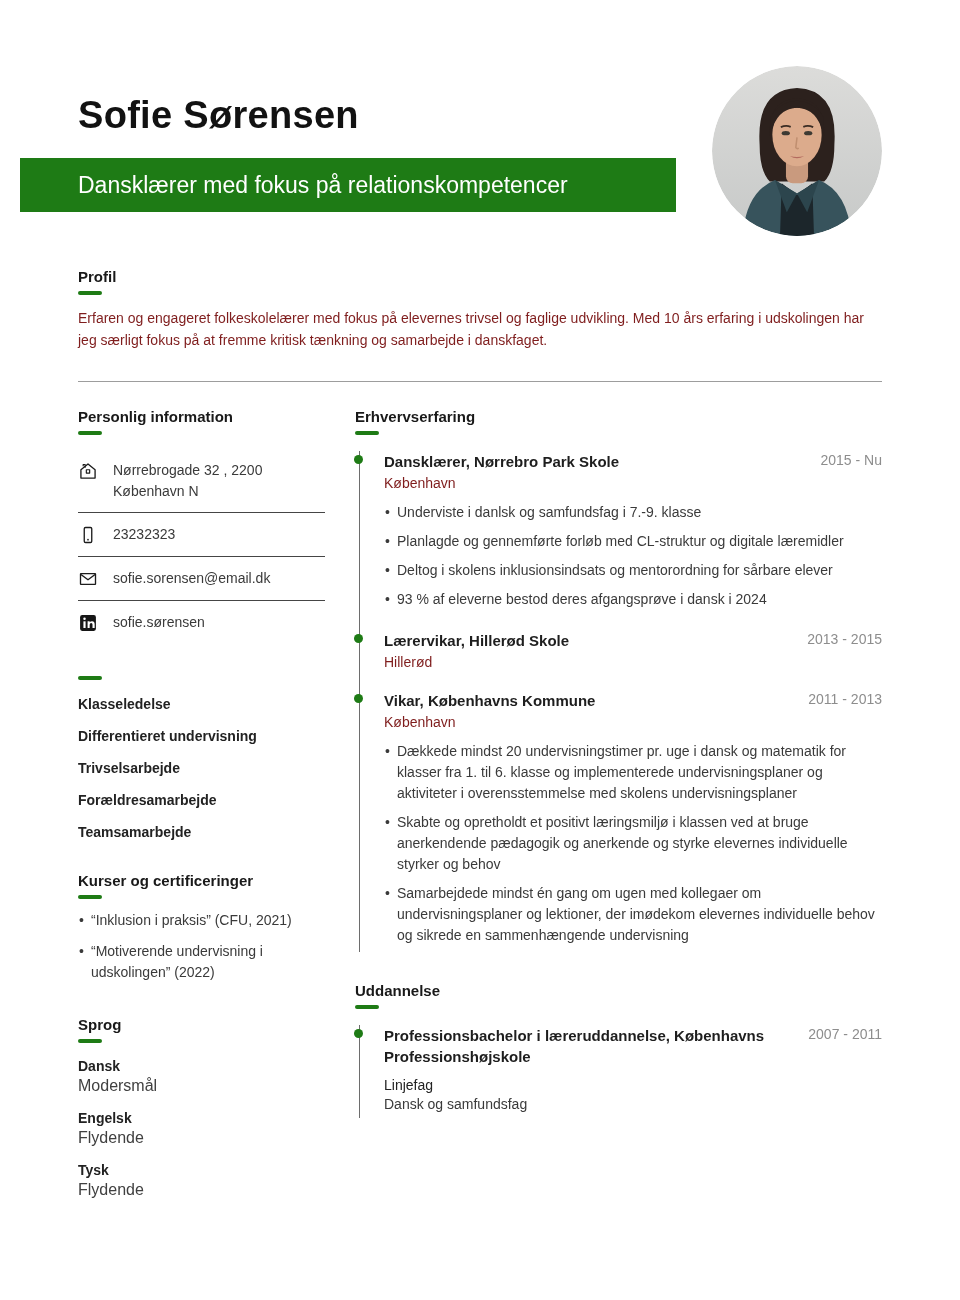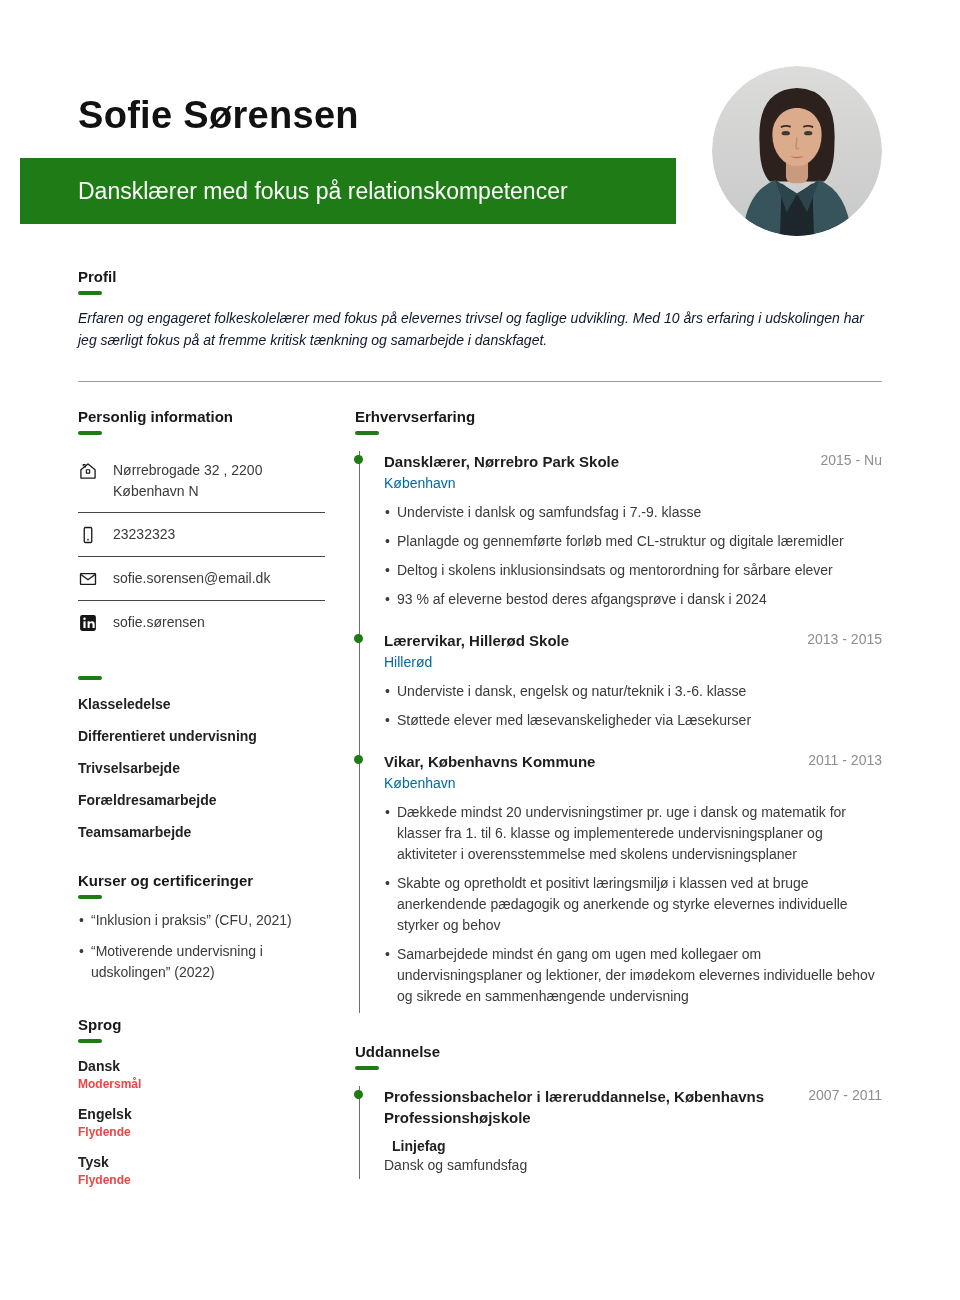--- a/index.html
+++ b/index.html
@@ -11,37 +11,37 @@
   }
   .page { position: relative; width: 960px; min-height: 1300px; background: #fff; }
 
   
   .header { position: relative; height: 262px; }
   .name {
     position: absolute; left: 78px; top: 94px; margin: 0;
     font-size: 38px; font-weight: 800; color: #121212; letter-spacing: 0.3px;
   }
   .banner {
-    position: absolute; left: 20px; top: 158px; width: 656px; height: 66px;
+    position: absolute; left: 20px; top: 158px; width: 656px; height: 54px;
     background: #1e7b15; display: flex; align-items: center;
     padding-left: 58px; color: #ffffff; font-size: 23px; font-weight: 400;
   }
   .avatar {
     position: absolute; left: 712px; top: 66px; width: 170px; height: 170px;
     border-radius: 50%; overflow: hidden;
   }
   .avatar svg { display: block; width: 100%; height: 100%; }
 
   
   .sec-head { font-size: 15px; font-weight: 700; color: #191919; margin: 0; }
   .sec-underline { width: 24px; height: 4px; background: #1e7b15; border-radius: 2px; margin-top: 6px; }
 
   
   .profil { margin: 6px 78px 0 78px; }
-  .profil-text { margin: 13px 0 0 0; font-size: 14px; line-height: 1.55; color: #0f172a; max-width: 806px; font-style: italic; }
+  .profil-text { margin: 13px 0 0 0; font-size: 14px; line-height: 1.55; color: #7f1d1d; max-width: 806px; }
   .divider { border: none; border-top: 1.5px solid #9d9d9d; margin: 30px 78px 0 78px; }
 
   
   .columns { display: flex; gap: 30px; margin: 26px 78px 0 78px; justify-content: space-between; }
   .left-col { flex: 0 0 247px; width: 247px; }
   .right-col { flex: 1; min-width: 0; }
 
   
   .pi-list { margin-top: 14px; }
   .pi-item {
@@ -62,44 +62,44 @@
   .course-item {
     position: relative; font-size: 14px; line-height: 1.45; color: #3a3a3a;
     margin-top: 11px; padding-left: 13px;
   }
   .course-item::before { content: "\2022"; position: absolute; left: 1px; color: #3a3a3a; }
 
   
   .langs { margin-top: 34px; }
   .lang-item { margin-top: 15px; }
   .lang-name { font-size: 14px; font-weight: 700; color: #222222; }
-  .lang-level { font-size: 12px; color: #ef4444; margin-top: 3px; font-weight: bold; }
+  .lang-level { font-size: 16px; color: #404040; margin-top: 3px; }
 
   
   .timeline { position: relative; margin-top: 16px; margin-left: 4px; border-left: 1.5px solid #6d6d6d; }
   .tl-entry { position: relative; padding-left: 24px; padding-bottom: 20px; }
   .tl-entry:last-child { padding-bottom: 6px; }
   .tl-dot {
     position: absolute; left: -5.6px; top: 4px; width: 9px; height: 9px;
     border-radius: 50%; background: #1e7b15;
   }
   .job-head { display: flex; justify-content: space-between; align-items: flex-start; }
   .job-title { font-size: 15px; font-weight: 700; color: #1e1e1e; line-height: 1.4; max-width: 420px; }
   .job-period { font-size: 14px; color: #8d8d8d; white-space: nowrap; padding-top: 1px; }
-  .job-location { font-size: 14px; color: #0369a1; margin-top: 3px; }
+  .job-location { font-size: 14px; color: #7f1d1d; margin-top: 3px; }
   .bullets { margin-top: 11px; }
   .bullet {
     position: relative; font-size: 14px; line-height: 1.5; color: #3a3a3a;
     padding-left: 13px; margin-top: 8px;
   }
   .bullet::before { content: "\2022"; position: absolute; left: 1px; color: #3a3a3a; }
 
   
   .edu-section { margin-top: 30px; }
-  .edu-sub { font-size: 14px; font-weight: 700; color: #222222; margin-top: 10px; margin-left: 8px; }
+  .edu-sub { font-size: 14px; font-weight: 400; color: #222222; margin-top: 10px; }
   .edu-detail { font-size: 14px; color: #3a3a3a; margin-top: 3px; }
 </style>
 </head>
 <body>
 
 <div class="page">
 
   <div class="header">
     <h1 class="name">Sofie Sørensen</h1>
     <div class="banner">
@@ -270,24 +270,20 @@
             </div>
           </article>
 
           <article class="tl-entry">
             <span class="tl-dot"></span>
             <div class="job-head">
               <div class="job-title">Lærervikar, Hillerød Skole</div>
               <div class="job-period">2013 - 2015</div>
             </div>
             <div class="job-location">Hillerød</div>
-            <div class="bullets">
-              <div class="bullet">Underviste i dansk, engelsk og natur/teknik i 3.-6. klasse</div>
-              <div class="bullet">Støttede elever med læsevanskeligheder via Læsekurser</div>
-            </div>
           </article>
 
           <article class="tl-entry">
             <span class="tl-dot"></span>
             <div class="job-head">
               <div class="job-title">Vikar, Københavns Kommune</div>
               <div class="job-period">2011 - 2013</div>
             </div>
             <div class="job-location">København</div>
             <div class="bullets">

